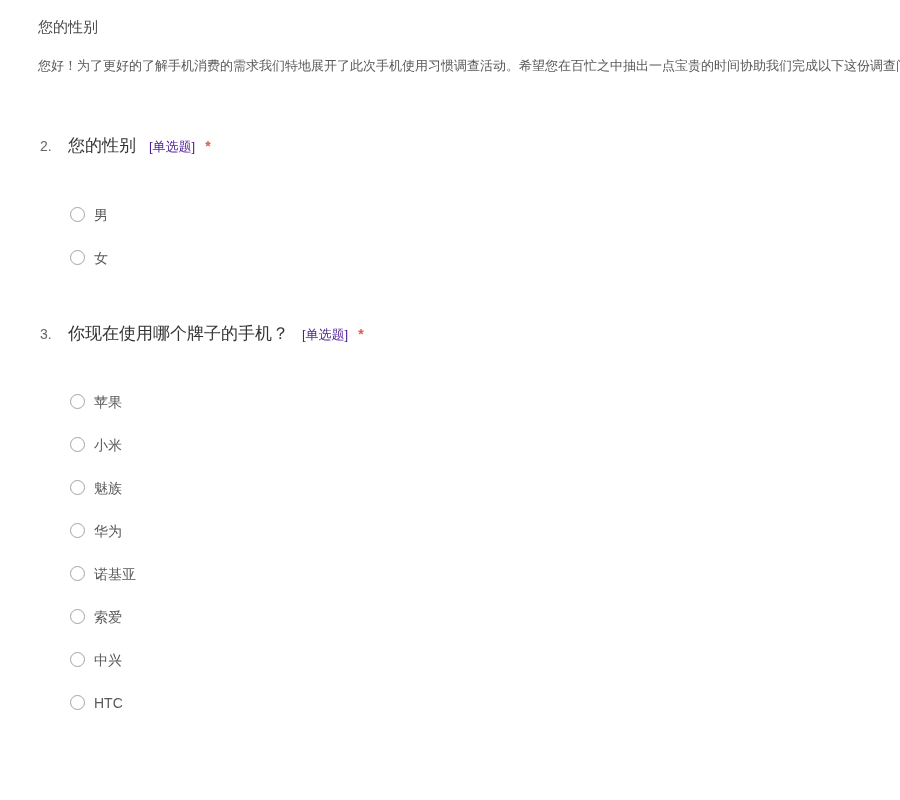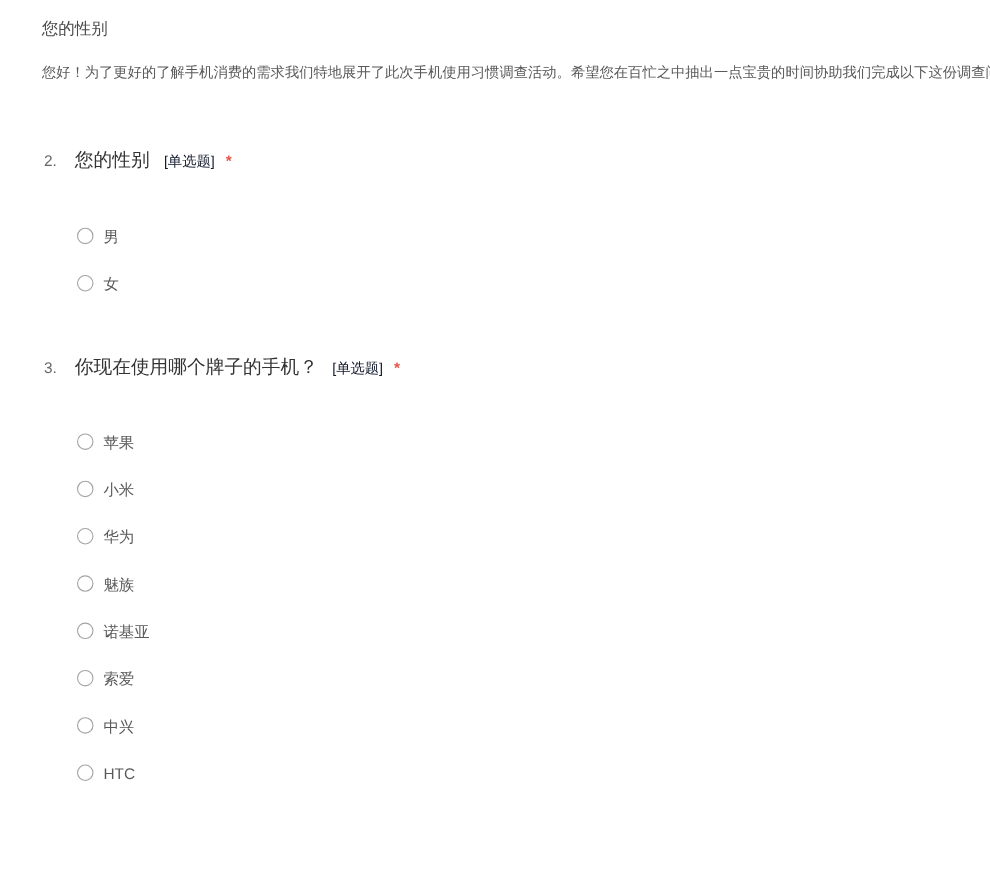--- a/index.html
+++ b/index.html
@@ -47,21 +47,21 @@
   }
   .q-title {
     font-size: 17px;
     font-weight: 400;
     color: #333333;
     line-height: 24px;
   }
   .q-type {
     margin-left: 13px;
     font-size: 13px;
-    color: #0f172a;
+    color: #4c1d95;
   }
   .q-required {
     margin-left: 10px;
     font-size: 14px;
     font-weight: 700;
     color: #e6574a;
   }
   .options {
     margin-left: 32px;
   }
@@ -127,25 +127,25 @@
       <div class="option">
         <span class="radio"></span>
         <span class="option-label">苹果</span>
       </div>
       <div class="option">
         <span class="radio"></span>
         <span class="option-label">小米</span>
       </div>
       <div class="option">
         <span class="radio"></span>
-        <span class="option-label">华为</span>
+        <span class="option-label">魅族</span>
       </div>
       <div class="option">
         <span class="radio"></span>
-        <span class="option-label">魅族</span>
+        <span class="option-label">华为</span>
       </div>
       <div class="option">
         <span class="radio"></span>
         <span class="option-label">诺基亚</span>
       </div>
       <div class="option">
         <span class="radio"></span>
         <span class="option-label">索爱</span>
       </div>
       <div class="option">

